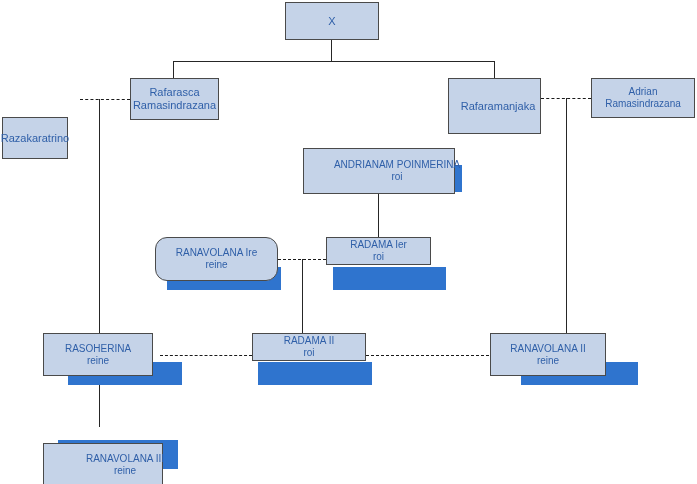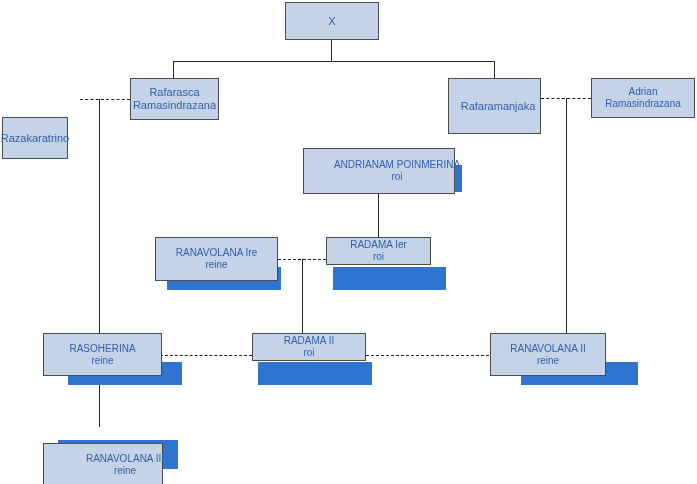--- a/index.html
+++ b/index.html
@@ -122,31 +122,31 @@
   <div class="node sz-10" style="left:591px; top:78px; width:104px; height:40px;">
     <span class="ln">Adrian</span>
     <span class="ln">Ramasindrazana</span>
   </div>
 
   <div class="node sz-10" style="left:303px; top:148px; width:152px; height:46px;padding-left:36px;">
     <span class="ln">ANDRIANAM POINMERINA</span>
     <span class="ln">roi</span>
   </div>
 
-  <div class="node sz-10" style="left:155px; top:237px; width:123px; height:44px;">
+  <div class="node sz-10" style="left:155px; top:237px; width:123px; height:44px;border-radius:12px;">
     <span class="ln">RANAVOLANA Ire</span>
     <span class="ln">reine</span>
   </div>
 
   <div class="node sz-10" style="left:326px; top:237px; width:105px; height:28px;">
     <span class="ln">RADAMA Ier</span>
     <span class="ln">roi</span>
   </div>
 
-  <div class="node sz-10" style="left:43px; top:333px; width:119px; height:43px;text-align:center;">
+  <div class="node sz-10" style="left:43px; top:333px; width:110px; height:43px;text-align:center;">
     <span class="ln">RASOHERINA</span>
     <span class="ln">reine</span>
   </div>
 
   <div class="node sz-10" style="left:252px; top:333px; width:114px; height:28px;">
     <span class="ln">RADAMA II</span>
     <span class="ln">roi</span>
   </div>
 
   <div class="node sz-10" style="left:490px; top:333px; width:116px; height:43px;">

